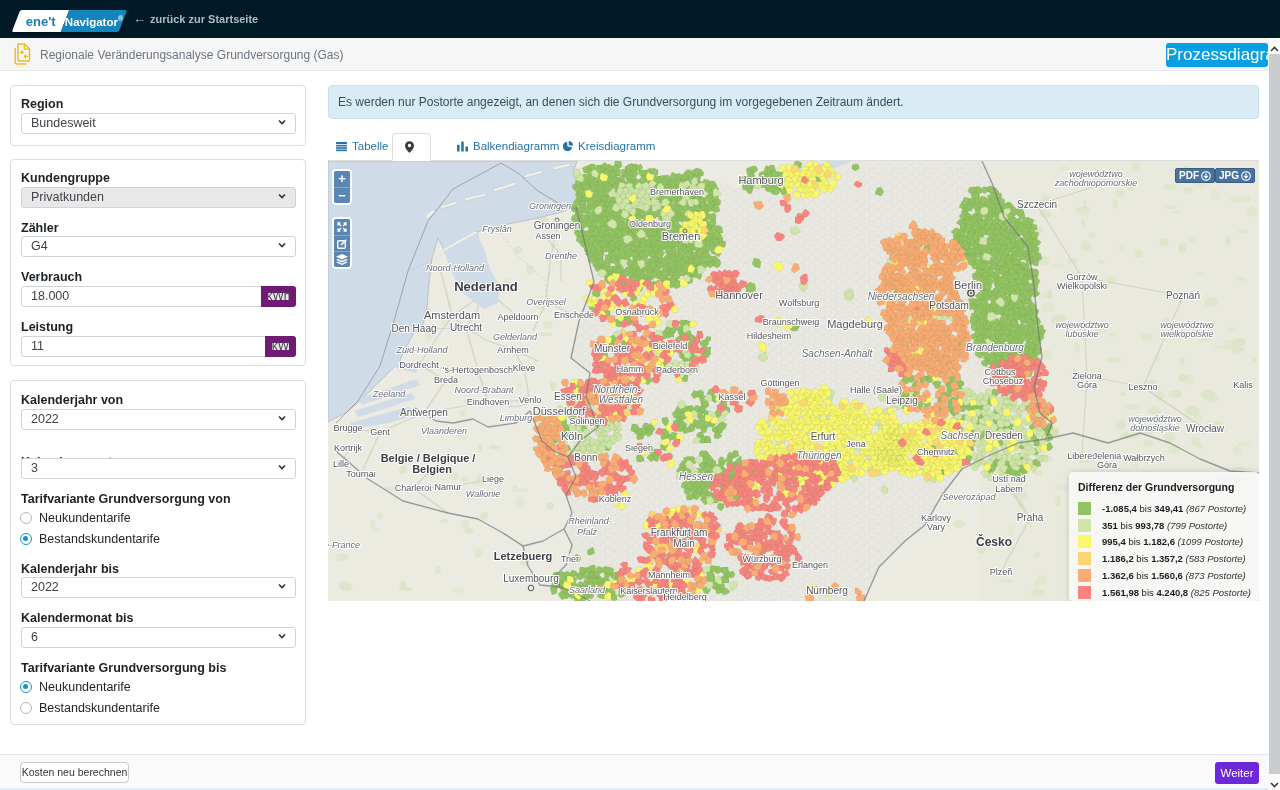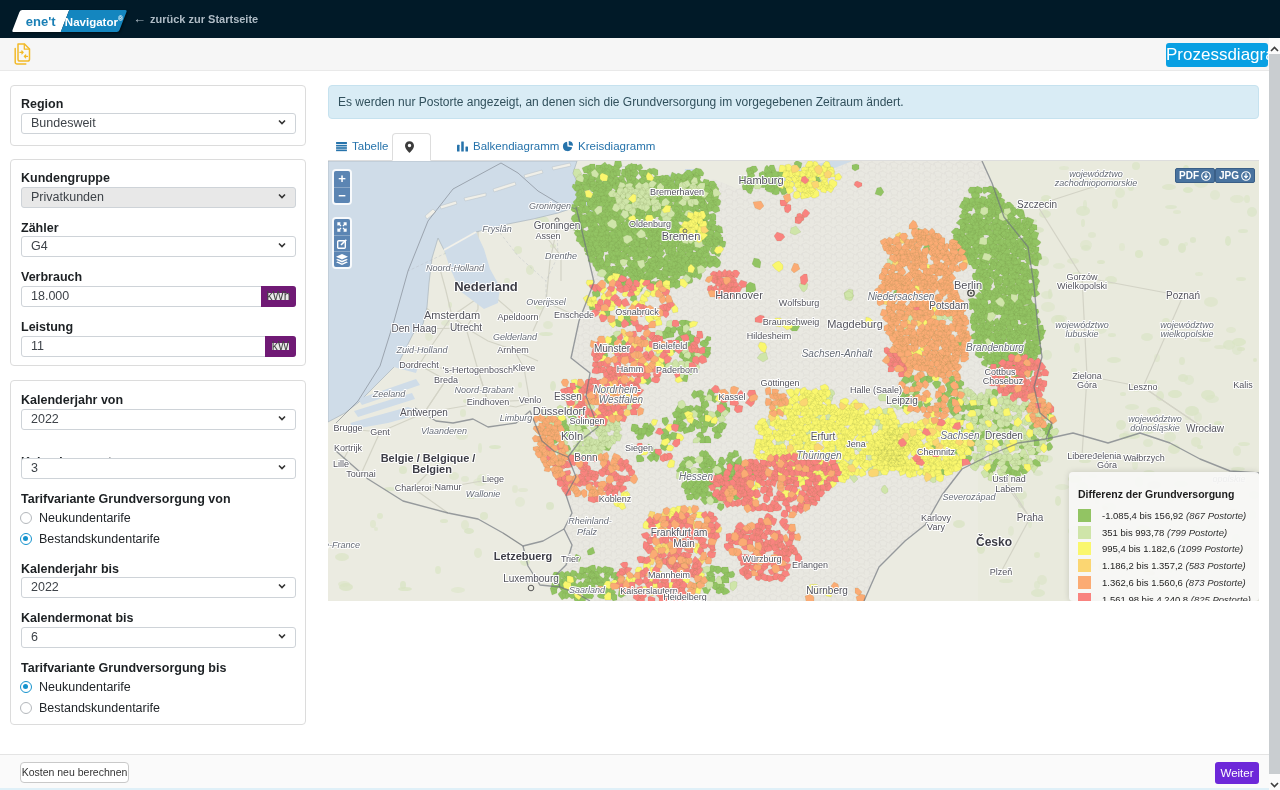--- a/index.html
+++ b/index.html
@@ -34,24 +34,24 @@
 .tabs{position:absolute;left:328px;top:133px;width:931px;height:28px;border-bottom:1px solid #ddd}
 .tab{position:absolute;top:0;height:28px;font-size:11.5px;color:#2673ab;line-height:27px}
 .tab.active{background:#fff;border:1px solid #ddd;border-bottom:1px solid #fff;border-radius:4px 4px 0 0;color:#444;text-align:center}
 .tab svg{vertical-align:-2px;margin-right:5px}
 .mapbox{position:absolute;left:328px;top:161px;width:931px;height:440px;overflow:hidden}
 .mctl{position:absolute;border-radius:4px;border:2px solid rgba(255,255,255,.85);overflow:hidden;width:20px}
 .mbtn{width:16px;height:16px;background:#5b85b3;color:#fff;font-size:13px;font-weight:bold;text-align:center;line-height:15px;position:relative}
 .mbtn+.mbtn{border-top:1px solid #89a7c7}
 .dlbtn{position:absolute;top:7px;height:15px;background:#49739f;border:1px solid #3a5f87;border-radius:2px;color:#fff;font-weight:bold;font-size:10px;line-height:13px;padding:0 3px;display:flex;align-items:center;gap:2px}
 .legend{position:absolute;right:0;bottom:0;width:190px;height:129px;background:rgba(248,248,246,.93);border-radius:4px;box-shadow:0 0 6px rgba(0,0,0,.15);padding:7px 9px;overflow:hidden}
-.legend h4{font-size:10.5px;color:#1d1d1d;margin:9px 0 7px;white-space:nowrap}
+.legend h4{font-size:10.5px;color:#1d1d1d;margin:2px 0 7px;white-space:nowrap}
 .lrow{display:flex;align-items:center;height:16.8px;font-size:9.5px;color:#1d1d1d;white-space:nowrap}
 .lrow .sw{width:13px;height:13px;margin-right:11px;flex:0 0 13px}
-.lrow b{font-weight:normal}
+.lrow b{font-weight:bold}
 .lrow i{color:#333}
 .footer{position:absolute;left:0;top:754px;width:1280px;height:36px;background:#fafafa;border-top:1px solid #e4e4e4}
 .fbtn{position:absolute;left:20px;top:7px;width:109px;height:21px;background:#fff;border:1px solid #c9c9c9;border-radius:4px;font-size:10.5px;color:#333;text-align:center;line-height:19px;white-space:nowrap}
 .wbtn{position:absolute;left:1215px;top:7px;width:44px;height:22px;background:#6d28d9;border-radius:3px;color:#fff;font-size:11.5px;text-align:center;line-height:22px}
 .sb{position:absolute;left:1269px;top:38px;width:11px;height:752px;background:#c9cdd0}
 .sb .btn{position:absolute;left:0;width:11px;height:16px;background:#fbfbfb;text-align:center}
 </style>
 </head>
 <body>
 <div class="topbar">
@@ -65,20 +65,21 @@
   </div>
   <div class="backlink"><span class="arr">←</span>zurück zur Startseite</div>
 </div>
 <div class="titlebar">
   <div class="ticon"><svg width="18" height="23" viewBox="0 0 18 23" fill="none" stroke="#f2ba2a" stroke-width="1.5" stroke-linejoin="round" stroke-linecap="round">
 <path d="M2.2 5.5 V19.2 a1.8 1.8 0 0 0 1.8 1.8 H12.8"></path>
 <path d="M5 1 H11.5 L16.5 6 V16.2 a1.8 1.8 0 0 1 -1.8 1.8 H6.8 a1.8 1.8 0 0 1 -1.8 -1.8 Z" fill="#f7f7f7"></path>
 <path d="M11.3 1.2 V6.2 H16.3" stroke-width="1.3"></path>
 <path d="M7 9.4 h3 m-1.2 -1.4 l1.4 1.4 -1.4 1.4 M14.5 13.4 h-3 m1.2 -1.4 l-1.4 1.4 1.4 1.4" stroke-width="1.2"></path>
 </svg></div>
+  <div class="title">Regionale Veränderungsanalyse Grundversorgung (Gas)</div>
   <div class="pbtn">Prozessdiagramm</div>
 </div>
 
 <div class="card" style="top:85px;height:61px"></div>
 <div class="lbl" style="top:97px">Region</div>
 <div class="ctl" style="top:113px">Bundesweit<span class="chev">
       <svg width="8" height="8" viewBox="0 0 8 8" fill="none" stroke="#333" stroke-width="1.6">
         <path d="M1 2.5 L4 5.5 L7 2.5"></path>
       </svg>
     </span></div>
@@ -665,21 +666,21 @@
         <path d="M5.5 2.6 V7 M3.5 5.4 L5.5 7.5 L7.5 5.4" stroke="#fff" stroke-width="1.3" fill="none"></path>
       </svg></div>
 <div class="dlbtn" style="right:4px">JPG <svg width="10" height="10" viewBox="0 0 11 11">
         <circle cx="5.5" cy="5.5" r="4.7" fill="none" stroke="#fff" stroke-width="1.2"></circle>
         <path d="M5.5 2.6 V7 M3.5 5.4 L5.5 7.5 L7.5 5.4" stroke="#fff" stroke-width="1.3" fill="none"></path>
       </svg></div>
 <div class="legend">
 <h4>Differenz der Grundversorgung</h4>
 <div class="lrow">
         <span class="sw" style="background:#92c463"></span>
-        <span><b>-1.085,4</b> bis <b>156,92</b> <i>(867 Postorte)</i></span>
+        <span><b>-1.085,4</b> bis <b>349,41</b> <i>(867 Postorte)</i></span>
       </div>
 <div class="lrow">
         <span class="sw" style="background:#cfe5a9"></span>
         <span><b>351</b> bis <b>993,78</b> <i>(799 Postorte)</i></span>
       </div>
 <div class="lrow">
         <span class="sw" style="background:#faf76d"></span>
         <span><b>995,4</b> bis <b>1.182,6</b> <i>(1099 Postorte)</i></span>
       </div>
 <div class="lrow">

